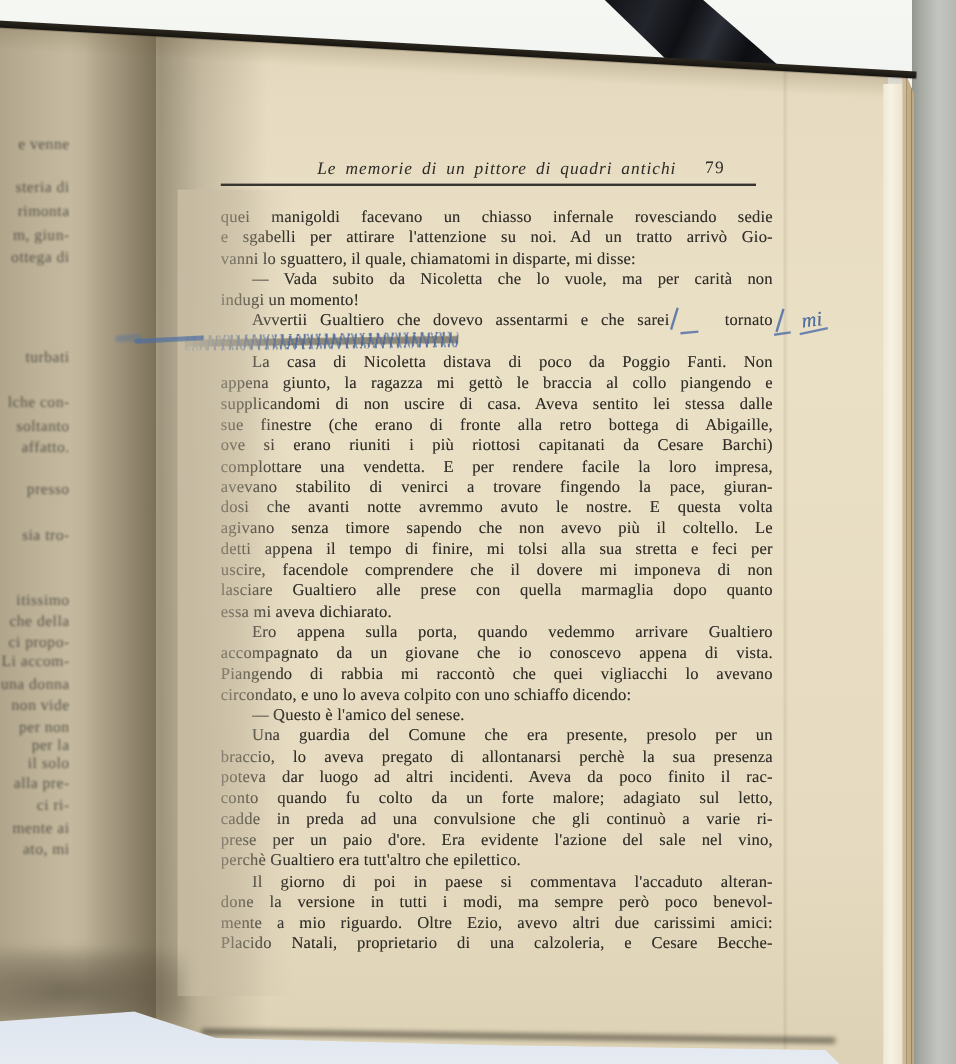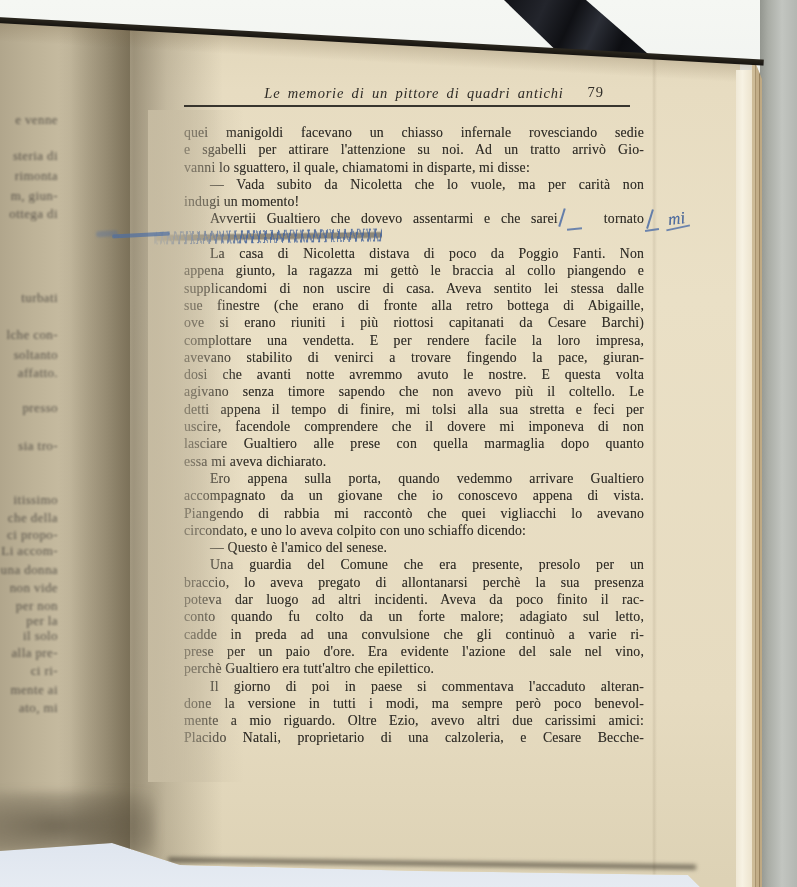--- a/index.html
+++ b/index.html
@@ -29,21 +29,21 @@
 
   .stack-white{position:absolute;left:736px;top:70px;width:16px;height:817px;
     background:linear-gradient(90deg,#efe8d6,#f7f2e3 40%,#ece3cd);}
   .stack-tan{position:absolute;left:752px;top:60px;width:10px;height:827px;
     background:linear-gradient(90deg,#cdbb97 0,#cdbb97 3px,#a8936e 3px,#a8936e 4px,#c3ae88 4px,#c3ae88 7px,#99835f 7px,#99835f 8px,#bfa983 8px,#bfa983 10px);}
 
   .top-surface-shade{position:absolute;left:0;top:18px;width:765px;height:26px;
     transform:rotate(3.18deg);transform-origin:0 0;
     background:linear-gradient(180deg,rgba(115,96,66,0.30),rgba(115,96,66,0) 90%);}
 
-  .content{position:absolute;inset:0;color:#312e28;}
+  .content{position:absolute;inset:0;color:#312e28;margin-top:48px;}
   .header{position:absolute;left:184px;top:84px;width:460px;height:18px;text-align:center;}
   .title{font-style:italic;font-size:14.5px;letter-spacing:0.8px;word-spacing:3px;color:#2e2b26;}
   .pagenum{position:absolute;right:40px;top:0;font-size:14.5px;letter-spacing:1px;color:#2e2b26;}
   .rule{position:absolute;left:184px;top:105px;width:446px;height:1.6px;background:#38352e;}
 
   .text-block{position:absolute;left:184px;top:124px;width:460px;}
   .line{position:relative;height:17.3px;line-height:17.3px;font-size:13.8px;letter-spacing:0.15px;
     text-align:justify;text-align-last:justify;overflow:visible;white-space:normal;
     text-shadow:0 0 0.5px rgba(49,46,40,0.45);}
   .line.para-end{text-align-last:left;}

